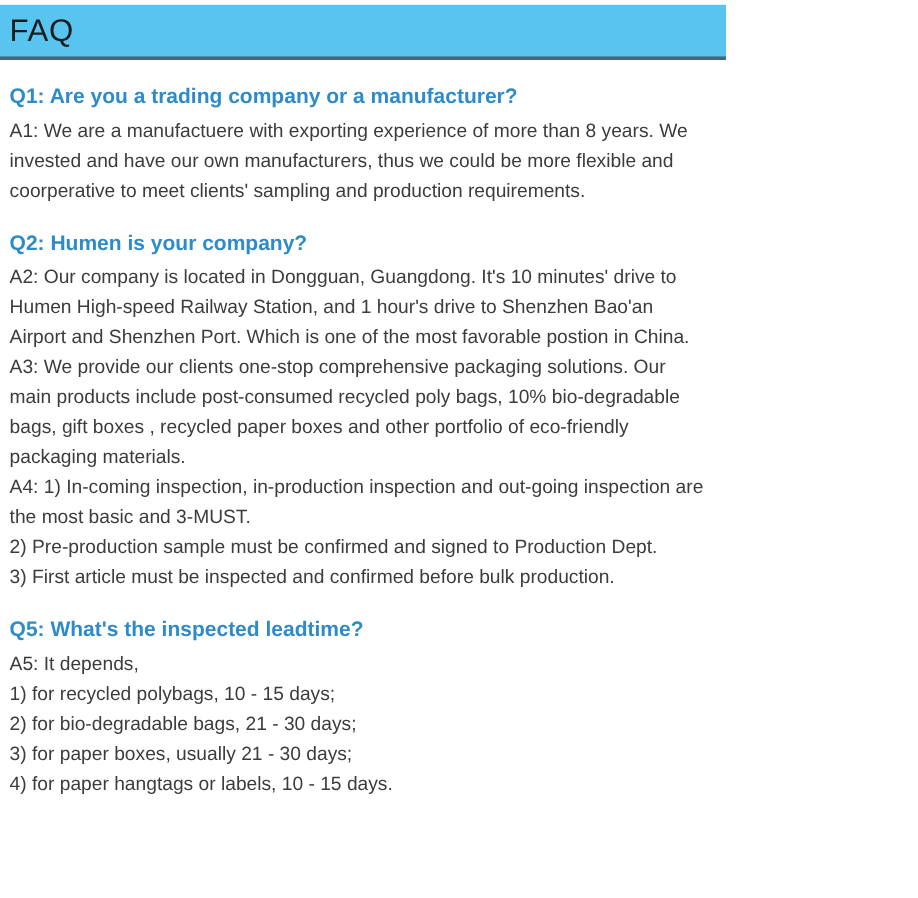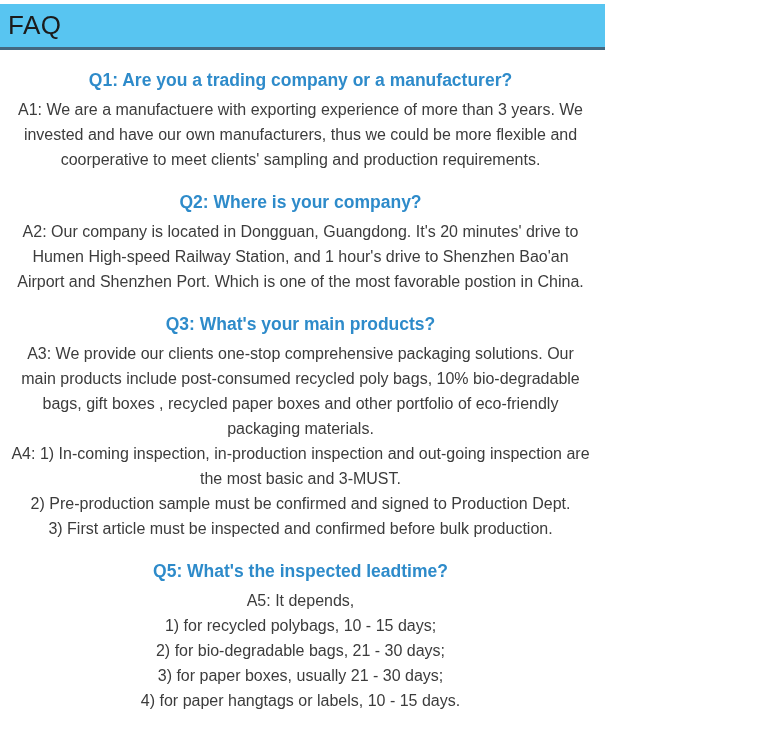--- a/index.html
+++ b/index.html
@@ -16,21 +16,20 @@
     padding: 0;
     background: var(--page-bg);
     font-family: "Liberation Sans", "DejaVu Sans", sans-serif;
   }
   .page {
     width: 605px;
     height: 748px;
     background: var(--page-bg);
     overflow: hidden;
     position: relative;
-    text-align: center;
   }
   .section-header {
     margin: 4px 20px 0 0;
     width: 745px;
     height: 46px;
     background: var(--bar-color);
     border-bottom: 3px solid var(--bar-border);
     display: flex;
     align-items: center;
   }
@@ -64,30 +63,29 @@
 
 <div class="page">
 
   <div class="section-header">
     <span class="title">FAQ</span>
   </div>
 
   <div class="faq-content">
     <div class="faq-item">
       <h3>Q1: Are you a trading company or a manufacturer?</h3>
-      <p>A1: We are a manufactuere with exporting experience of more than 3 years. We invested and have our own manufacturers, thus we could be more flexible and coorperative to meet clients' sampling and production requirements.</p>
+      <p>A1: We are a manufactuere with exporting experience of more than 8 years. We invested and have our own manufacturers, thus we could be more flexible and coorperative to meet clients' sampling and production requirements.</p>
     </div>
 
     <div class="faq-item">
-      <h3>Q2: Where is your company?</h3>
-      <p>A2: Our company is located in Dongguan, Guangdong. It's 20 minutes' drive to Humen High-speed Railway Station, and 1 hour's drive to Shenzhen Bao'an Airport and Shenzhen Port. Which is one of the most favorable postion in China.</p>
+      <h3>Q2: Humen is your company?</h3>
+      <p>A2: Our company is located in Dongguan, Guangdong. It's 10 minutes' drive to Humen High-speed Railway Station, and 1 hour's drive to Shenzhen Bao'an Airport and Shenzhen Port. Which is one of the most favorable postion in China.</p>
     </div>
 
     <div class="faq-item">
-      <h3>Q3: What's your main products?</h3>
       <p>A3: We provide our clients one-stop comprehensive packaging solutions. Our main products include post-consumed recycled poly bags, 10% bio-degradable bags, gift boxes , recycled paper boxes and other portfolio of eco-friendly packaging materials.</p>
     </div>
 
     <div class="faq-item">
       <p>A4: 1) In-coming inspection, in-production inspection and out-going inspection are the most basic and 3-MUST.<br>2) Pre-production sample must be confirmed and signed to Production Dept.<br>3) First article must be inspected and confirmed before bulk production.</p>
     </div>
 
     <div class="faq-item">
       <h3>Q5: What's the inspected leadtime?</h3>
       <p>A5: It depends,<br>1) for recycled polybags, 10 - 15 days;<br>2) for bio-degradable bags, 21 - 30 days;<br>3) for paper boxes, usually 21 - 30 days;<br>4) for paper hangtags or labels, 10 - 15 days.</p>

